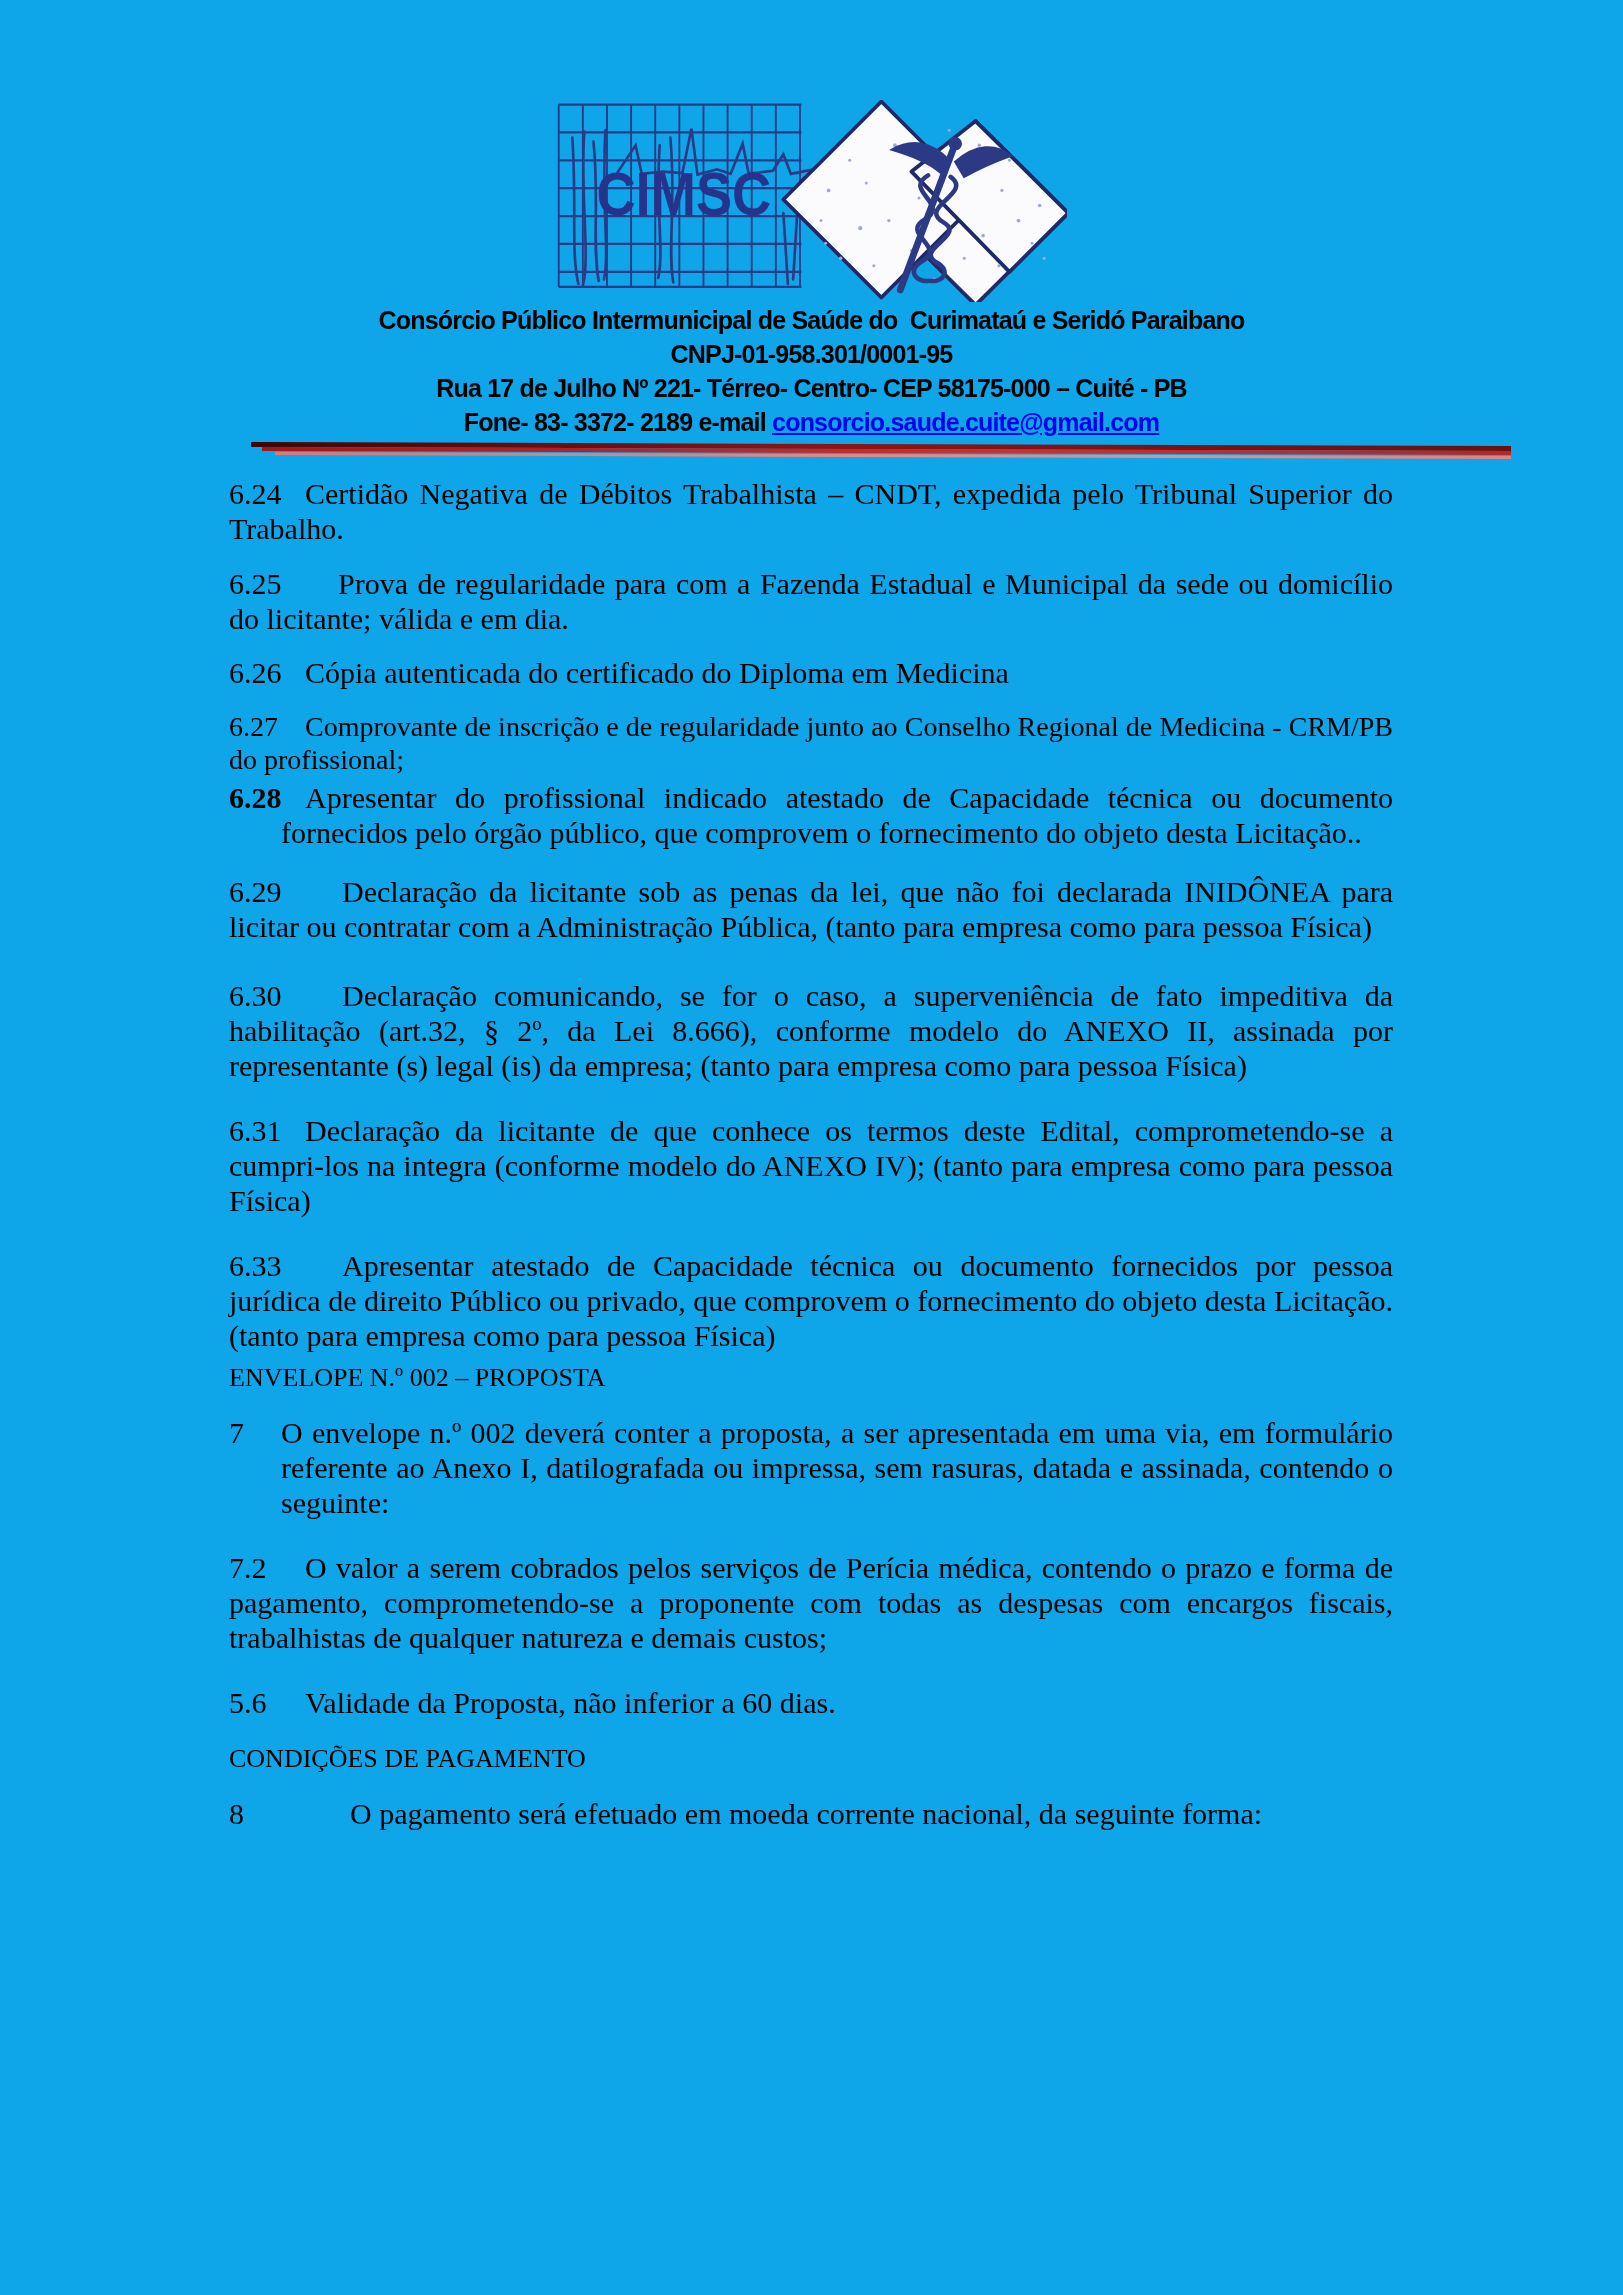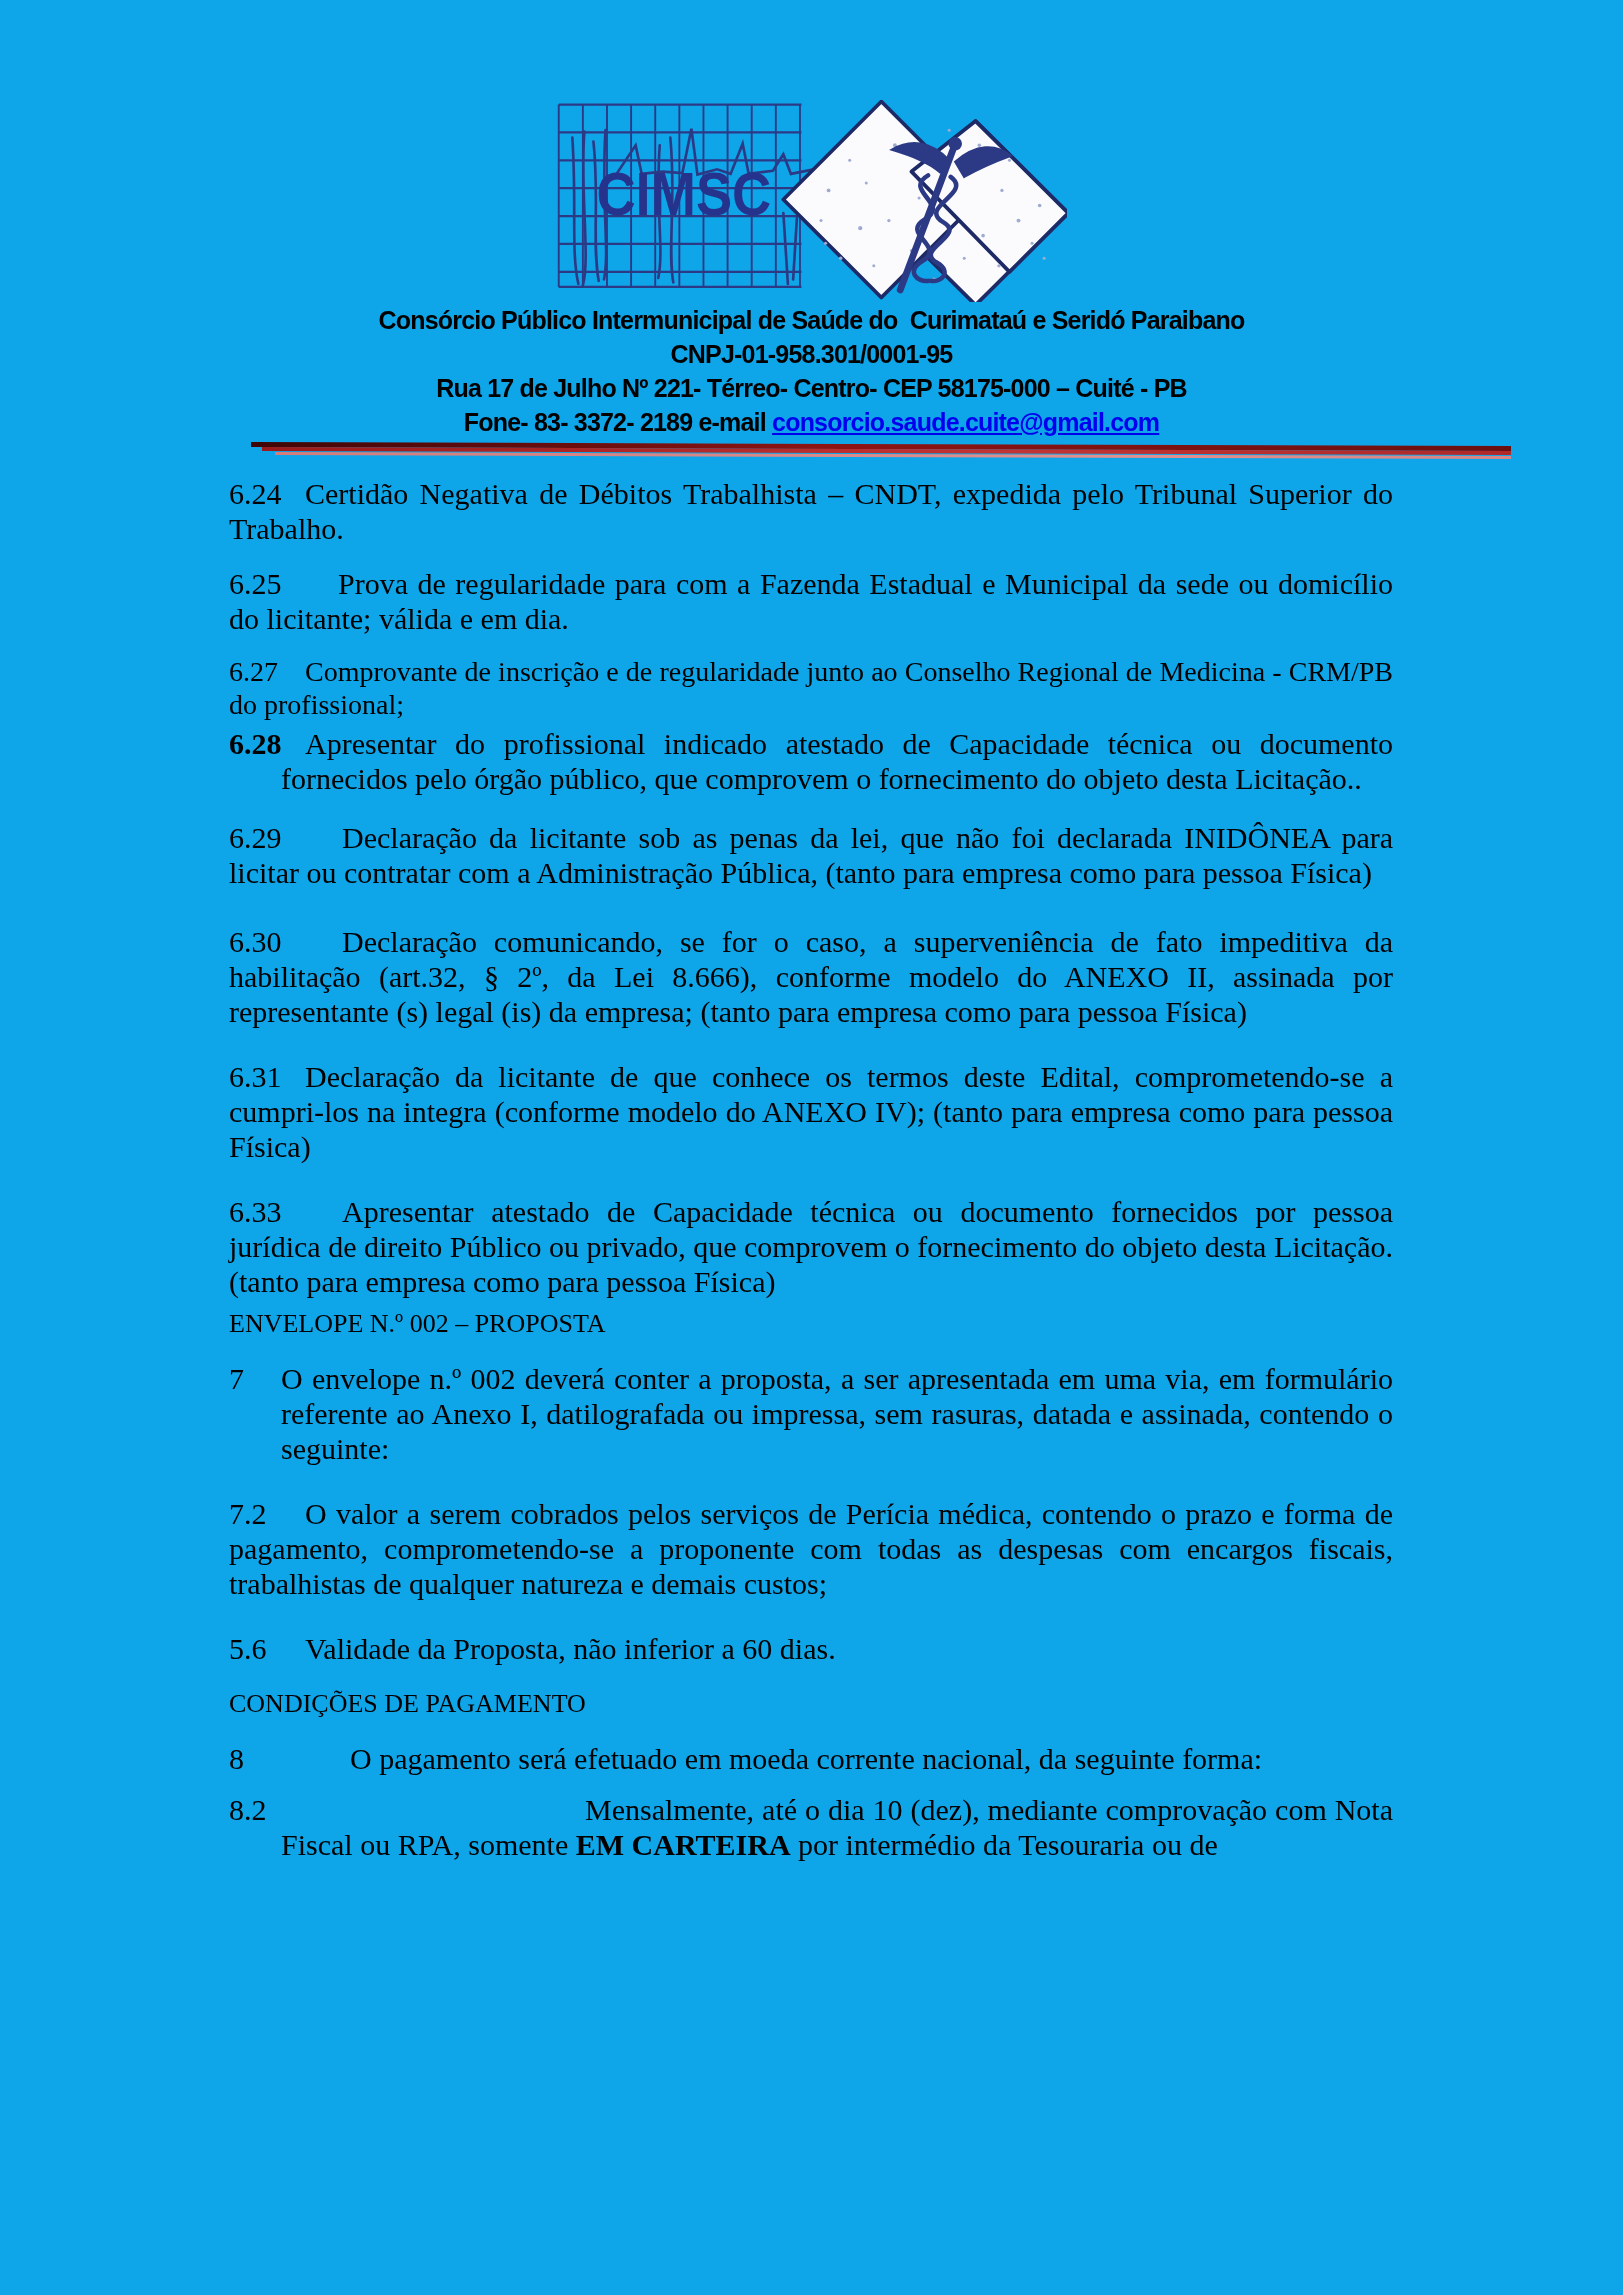--- a/index.html
+++ b/index.html
@@ -118,29 +118,29 @@
 
   <div class="rule">
     <div class="r1"></div>
     <div class="r2"></div>
     <div class="r3"></div>
   </div>
 
   <div class="doc">
       <div class="para" style="margin-top: 0px;"><span class="num" style="width: 76px;">6.24</span><span>Certidão Negativa de Débitos Trabalhista – CNDT, expedida pelo Tribunal Superior do Trabalho.</span></div>
       <div class="para" style="margin-top: 19.6px;"><span class="num" style="width: 109px;">6.25</span><span>Prova de regularidade para com a Fazenda Estadual e Municipal da sede ou domicílio do licitante; válida e em dia.</span></div>
+      <div class="para" style="margin-top: 19.6px;"><span class="num" style="width: 76px;">6.26</span><span>Cópia autenticada do certificado do Diploma em Medicina</span></div>
       <div class="para small" style="margin-top: 19.6px;"><span class="num" style="width: 76px;">6.27</span><span>Comprovante de inscrição e de regularidade junto ao Conselho Regional de Medicina - CRM/PB do profissional;</span></div>
       <div class="para" style="margin-top: 4.5px; padding-left: 52px; text-indent: -52px;"><span class="num b" style="width: 76px;">6.28</span><span>Apresentar do profissional indicado atestado de Capacidade técnica ou documento fornecidos pelo órgão público, que comprovem o fornecimento do objeto desta Licitação..</span></div>
       <div class="para" style="margin-top: 24px;"><span class="num" style="width: 113px;">6.29</span><span>Declaração da licitante sob as penas da lei, que não foi declarada INIDÔNEA para licitar ou contratar com a Administração Pública, (tanto para empresa como para pessoa Física)</span></div>
       <div class="para" style="margin-top: 34px;"><span class="num" style="width: 113px;">6.30</span><span>Declaração comunicando, se for o caso, a superveniência de fato impeditiva da habilitação (art.32, § 2º, da Lei 8.666), conforme modelo do ANEXO II, assinada por representante (s) legal (is) da empresa; (tanto para empresa como para pessoa Física)</span></div>
       <div class="para" style="margin-top: 30px;"><span class="num" style="width: 76px;">6.31</span><span>Declaração da licitante de que conhece os termos deste Edital, comprometendo-se a cumpri-los na integra (conforme modelo do ANEXO IV); (tanto para empresa como para pessoa Física)</span></div>
       <div class="para" style="margin-top: 30px;"><span class="num" style="width: 113px;">6.33</span><span>Apresentar atestado de Capacidade técnica ou documento fornecidos por pessoa jurídica de direito Público ou privado, que comprovem o fornecimento do objeto desta Licitação. (tanto para empresa como para pessoa Física)</span></div>
       <div class="heading" style="margin-top: 6px;">ENVELOPE N.º 002 – PROPOSTA</div>
       <div class="para" style="margin-top: 18px; padding-left: 52px; text-indent: -52px;"><span class="num" style="width: 52px;">7</span><span>O envelope n.º 002 deverá conter a proposta, a ser apresentada em uma via, em formulário referente ao Anexo I, datilografada ou impressa, sem rasuras, datada e assinada, contendo o seguinte:</span></div>
       <div class="para" style="margin-top: 30px;"><span class="num" style="width: 76px;">7.2</span><span>O valor a serem cobrados pelos serviços de Perícia médica, contendo o prazo e forma de pagamento, comprometendo-se a proponente com todas as despesas com encargos fiscais, trabalhistas de qualquer natureza e demais custos;</span></div>
       <div class="para" style="margin-top: 30px;"><span class="num" style="width: 76px;">5.6</span><span>Validade da Proposta, não inferior a 60 dias.</span></div>
       <div class="heading" style="margin-top: 19.6px;">CONDIÇÕES DE PAGAMENTO</div>
       <div class="para" style="margin-top: 18px;"><span class="num" style="width: 121px;">8</span><span>O pagamento será efetuado em moeda corrente nacional, da seguinte forma:</span></div>
-      <div class="para" style="margin-top: 16px; padding-left: 52px; text-indent: -52px;"><span class="num" style="width: 356px;">8.2</span><span>Mensalmente, até o dia 10 (dez), mediante comprovação com Nota Fiscal ou RPA, somente </span><span class="b">EM CARTEIRA</span><span> por intermédio da Tesouraria ou de</span></div>
     </div>
 
 </div>
 
 
 </body></html>

